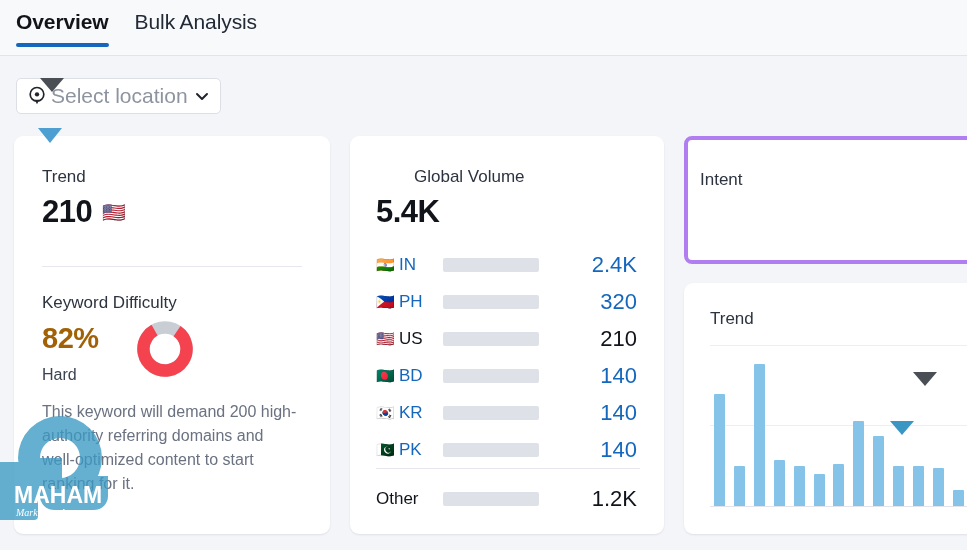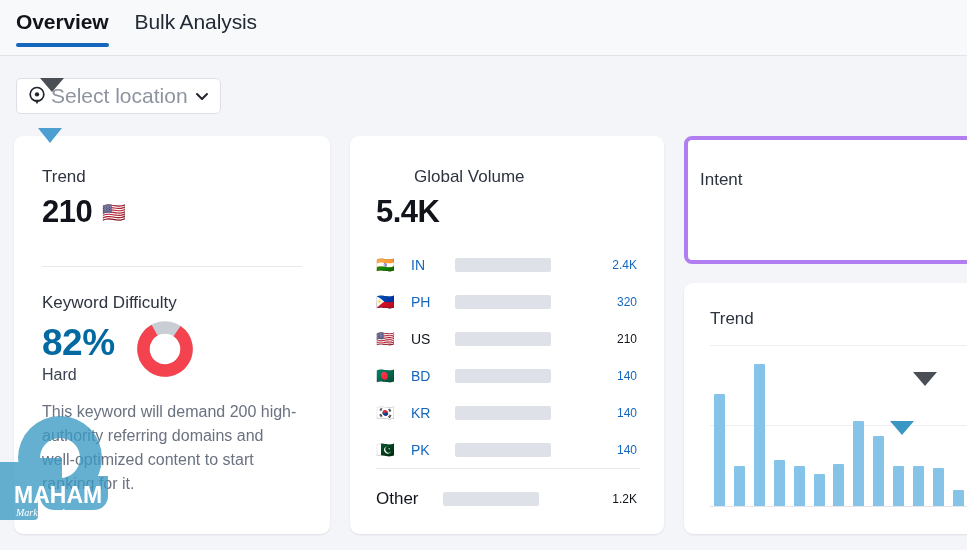--- a/index.html
+++ b/index.html
@@ -49,36 +49,36 @@
   .cbig{font-size:31px;font-weight:bold;color:#11141b;letter-spacing:-0.5px;}
 
   
   #card-volume .v-label{position:absolute;left:28px;top:31px;}
   #card-volume .v-num{position:absolute;left:28px;top:58px;display:flex;align-items:center;gap:10px;}
   #card-volume .v-flag{font-size:19px;line-height:1;}
   .hr{position:absolute;left:28px;width:260px;height:1px;background:#e6e8ee;}
   #card-volume .hr{top:130px;}
   #card-volume .kd-label{position:absolute;left:28px;top:157px;}
   #card-volume .kd-row{position:absolute;left:28px;top:186px;width:260px;height:66px;}
-  #card-volume .kd-pct{position:absolute;left:0;top:0;font-size:37px;font-weight:bold;color:#0369a1;letter-spacing:-0.5px;}
+  #card-volume .kd-pct{position:absolute;left:0;top:0;font-size:29px;font-weight:bold;color:#a16207;letter-spacing:-0.5px;}
   #card-volume .kd-hard{position:absolute;left:0;top:44px;font-size:16px;color:#3b4250;}
   #card-volume .donut{position:absolute;left:94px;top:-2px;width:58px;height:58px;}
   #card-volume .kd-text{position:absolute;left:28px;top:264px;width:256px;font-size:16px;line-height:24px;color:#6a7180;}
 
   
   #card-global .g-label{position:absolute;left:26px;top:31px;margin-left:38px;}
   #card-global .g-num{position:absolute;left:26px;top:58px;}
   .grows{position:absolute;left:26px;top:110px;width:264px;}
   .grow{display:flex;align-items:center;height:37px;}
   .grow .gflag{width:23px;font-size:15px;line-height:1;}
-  .grow .gcode{width:44px;font-size:14px;color:#1567be;margin-left:12px;}
+  .grow .gcode{width:44px;font-size:17px;color:#1567be;}
   .grow.dark .gcode{color:#11141b;}
   .grow .gtrack{width:96px;height:14px;background:#dfe1e8;border-radius:2px;overflow:hidden;}
   .grow .gfill{height:14px;background:#25a6f7;border-radius:2px 0 0 2px;}
-  .grow .gval{flex:1;text-align:right;font-size:12px;color:#1567be;padding-right:3px;}
+  .grow .gval{flex:1;text-align:right;font-size:22px;color:#1567be;padding-right:3px;}
   .grow.dark .gval{color:#11141b;}
   #card-global .hr{left:26px;top:332px;width:264px;}
   .grow.other{position:absolute;left:26px;top:344px;width:264px;}
   .grow.other .gname{width:67px;font-size:17px;color:#11141b;}
 
   
   #card-intent .i-label{position:absolute;left:12px;top:30px;}
   .badge{
     position:absolute;left:24px;top:56px;height:34px;
     background:#c5e6fb;border-radius:17px;display:flex;align-items:center;

